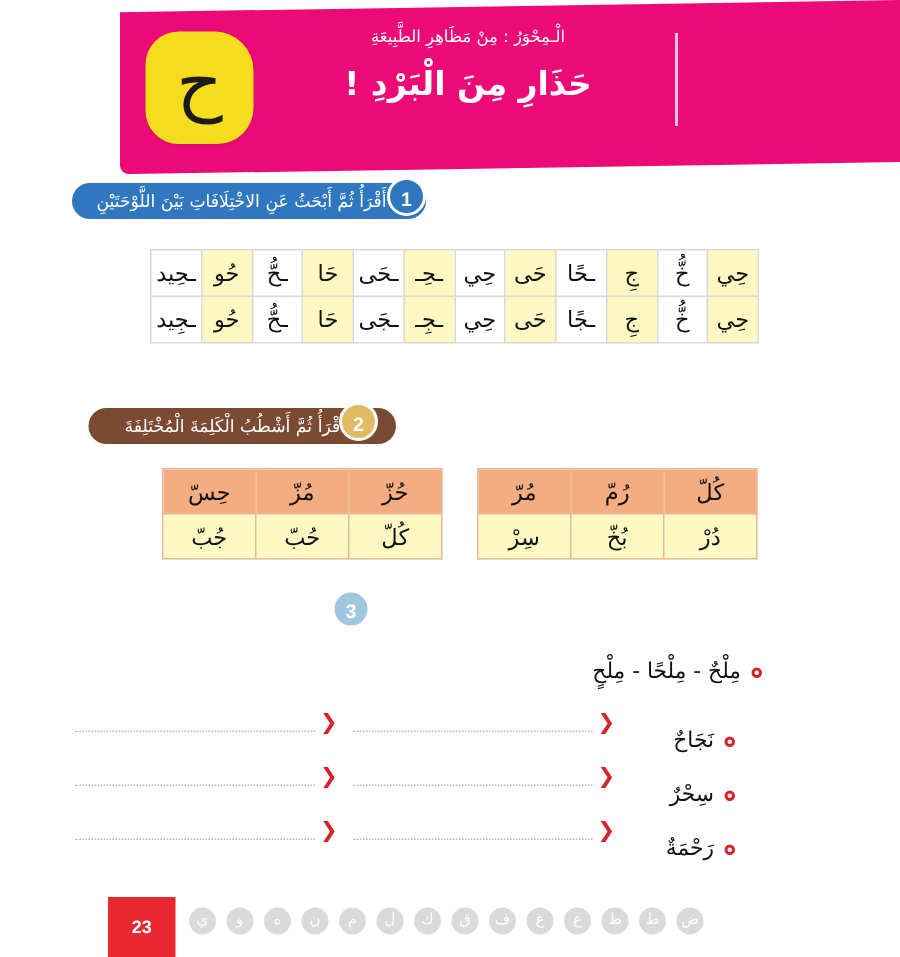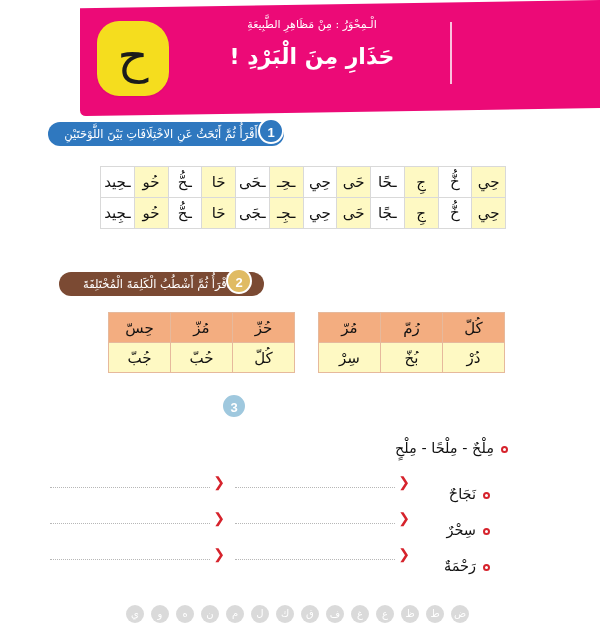--- a/index.html
+++ b/index.html
@@ -431,20 +431,21 @@
         <div class="ex3-word"><span class="bullet"></span>رَحْمَةٌ</div>
         <span class="chev chev1">❮</span>
         <span class="dline dline1"></span>
         <span class="chev chev2">❮</span>
         <span class="dline dline2"></span>
       </div>
     </div>
 </div>
 
 <div class="footer">
+  <div class="page-tab">23</div>
   <div class="letter-strip" id="letter-strip">
       <div class="letter-chip">ي</div>
       <div class="letter-chip">و</div>
       <div class="letter-chip">ه</div>
       <div class="letter-chip">ن</div>
       <div class="letter-chip">م</div>
       <div class="letter-chip">ل</div>
       <div class="letter-chip">ك</div>
       <div class="letter-chip">ق</div>
       <div class="letter-chip">ف</div>

